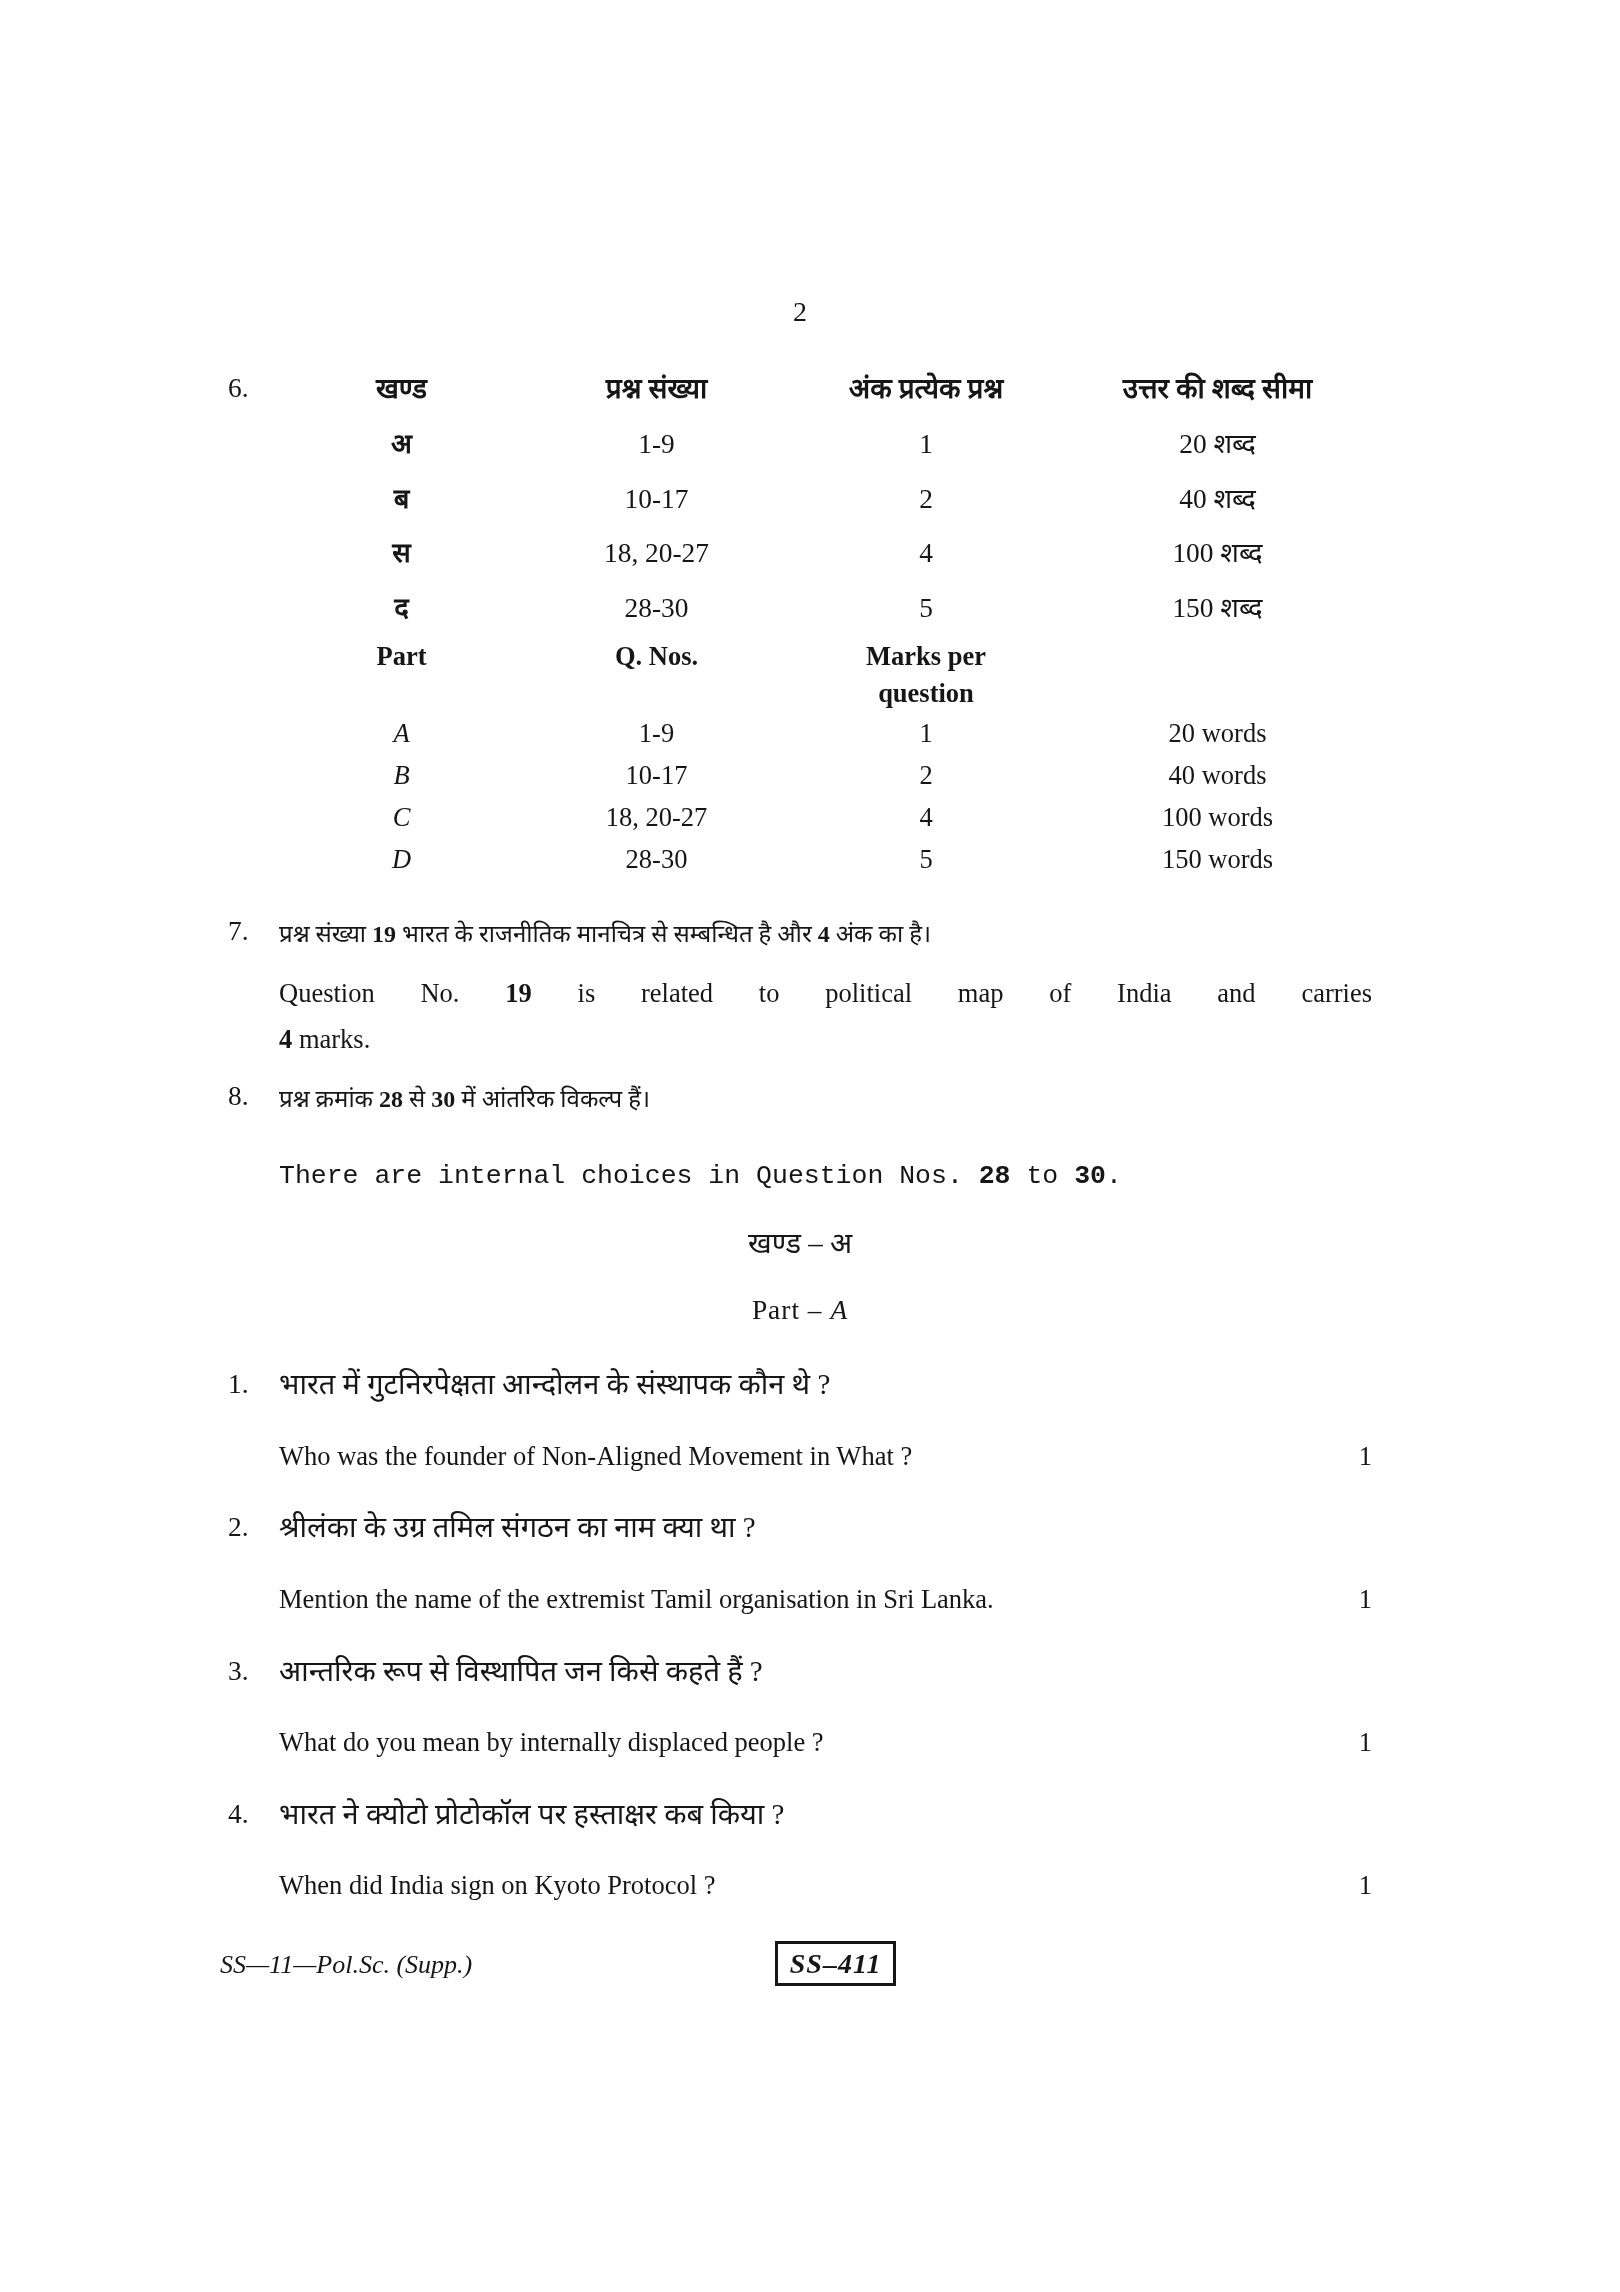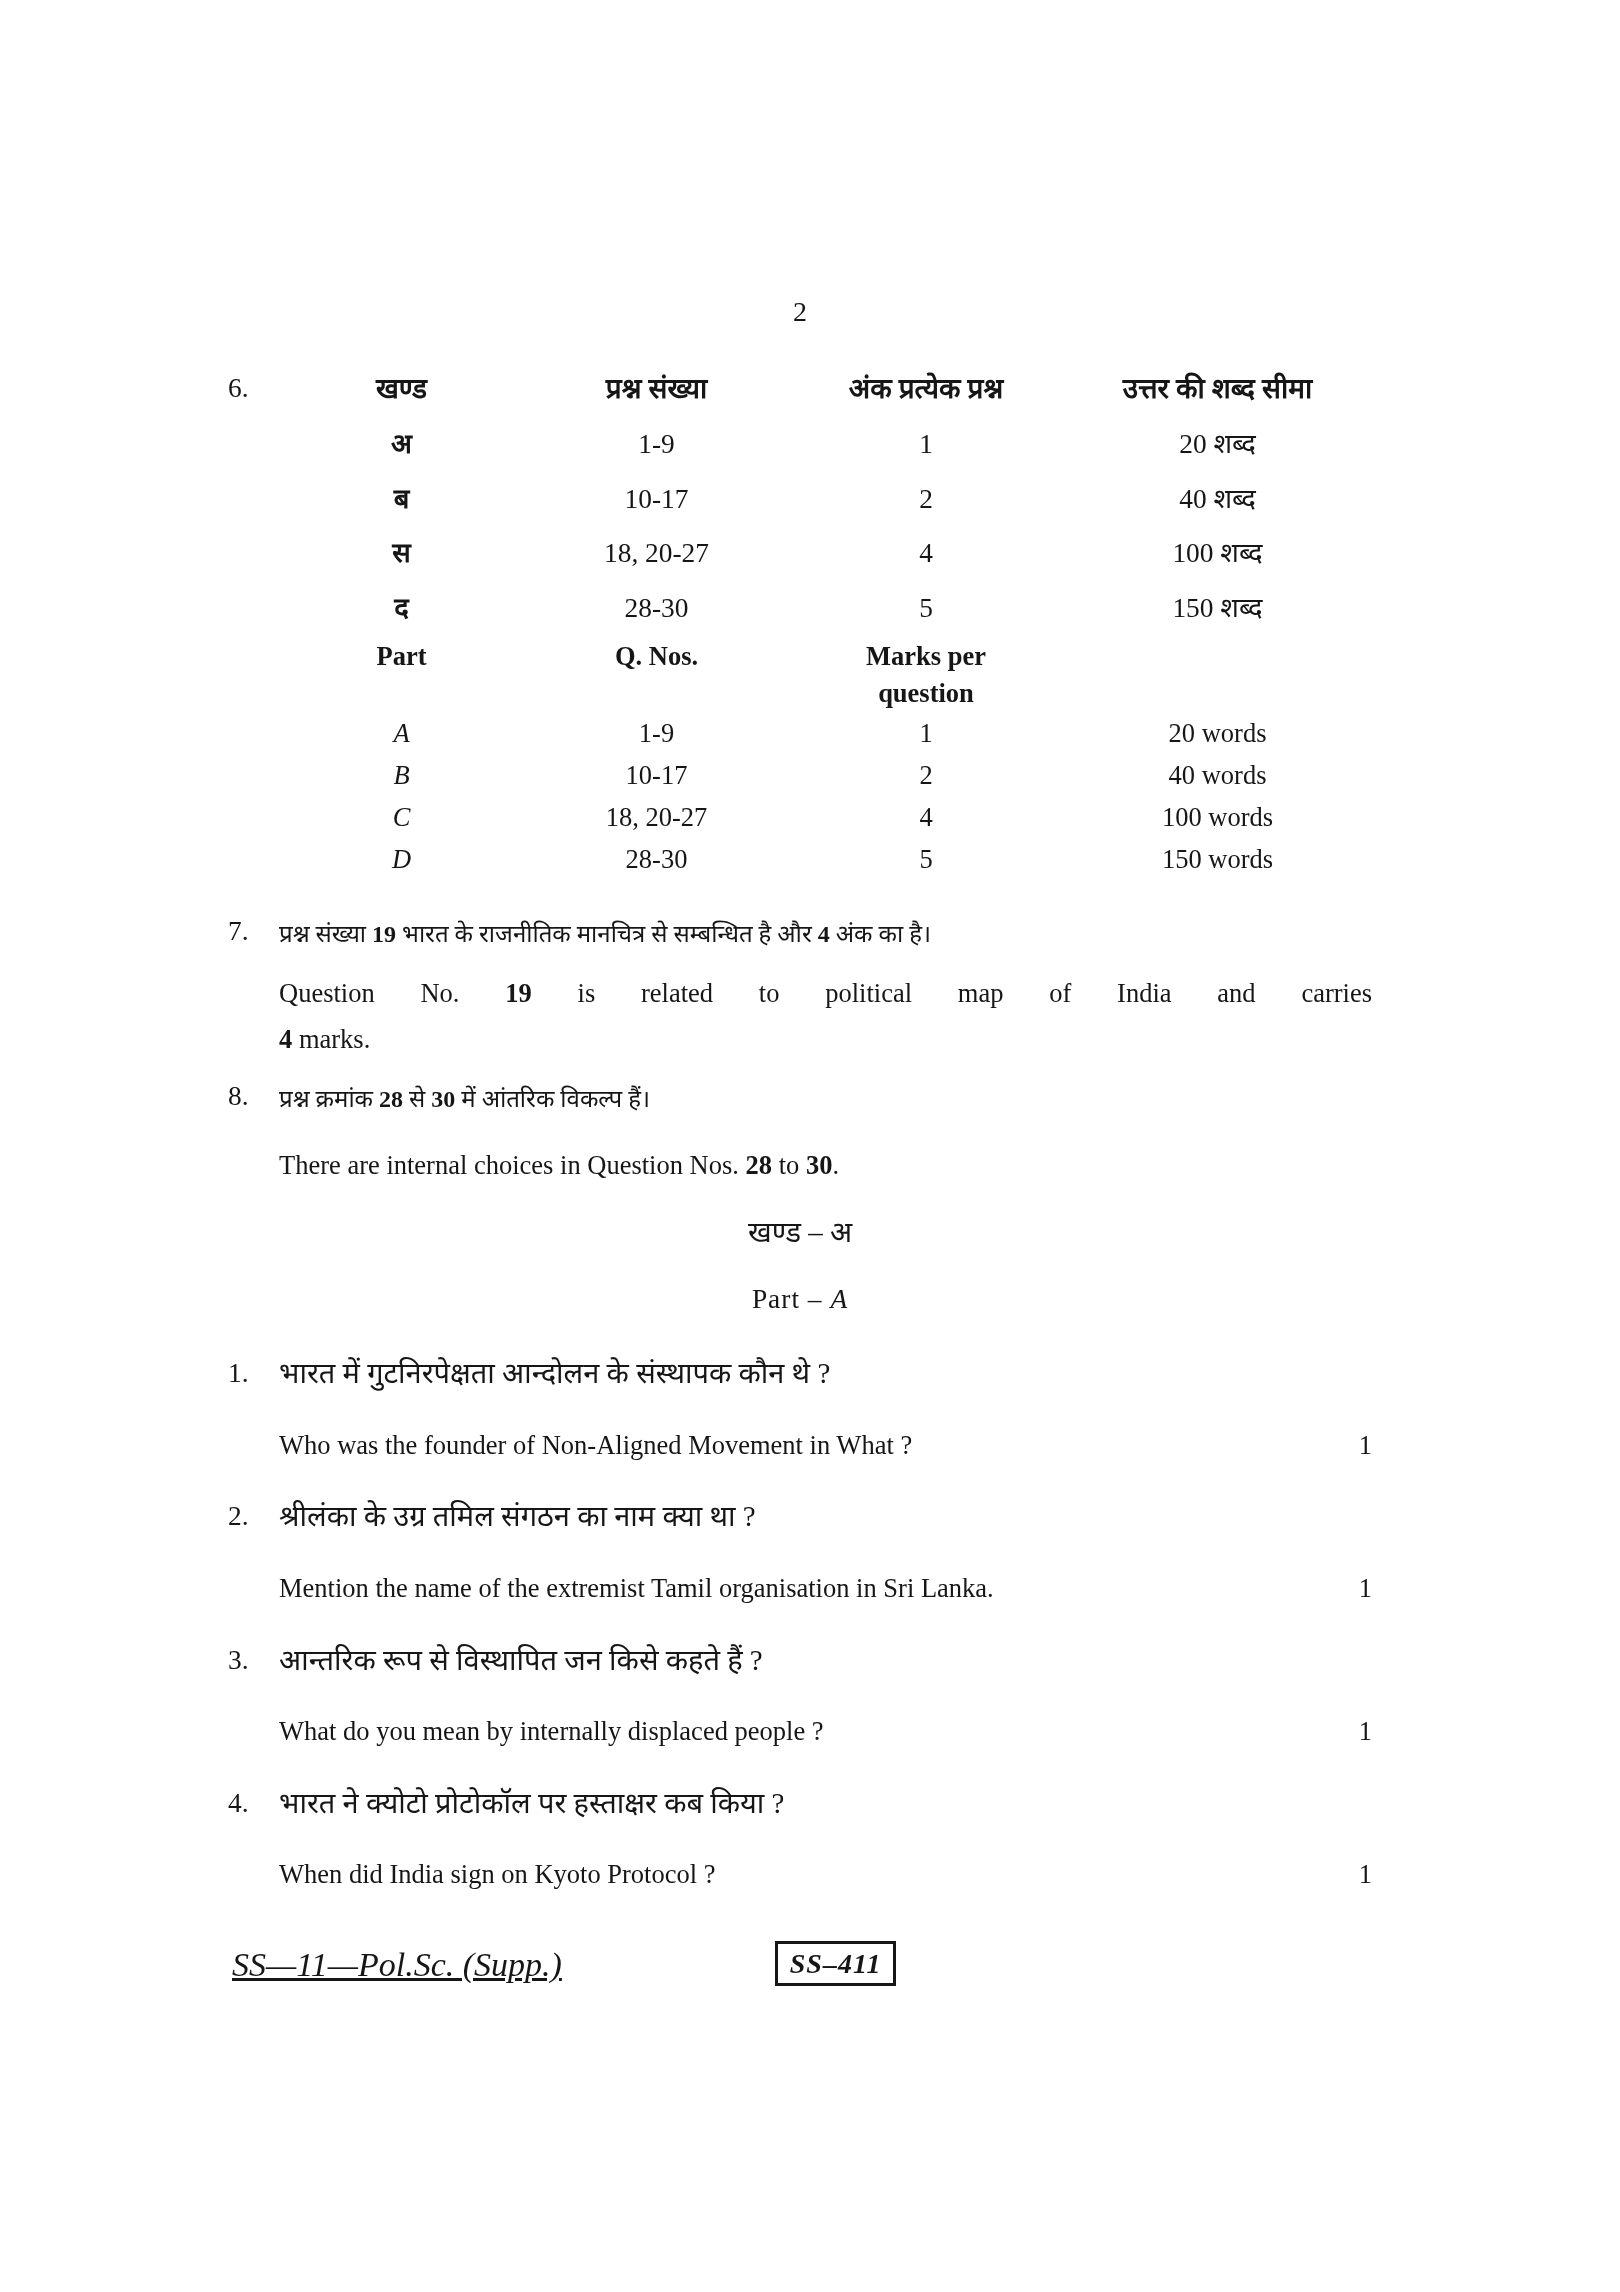--- a/index.html
+++ b/index.html
@@ -47,22 +47,22 @@
   .parta .pl{font-style:italic;}
 
   .q{display:flex;margin-top:21.6px;}
   .qnum{width:51px;flex:none;font-size:27.4px;line-height:51px;}
   .qbody{flex:1;min-width:0;}
   .qhindi{font-size:29px;line-height:51px;}
   .qeng{display:flex;justify-content:space-between;align-items:baseline;margin-top:21.6px;font-size:26.5px;line-height:49px;}
   .qmark{flex:none;padding-left:29px;}
 
   .footer-left{
-    position:absolute;left:232px;top:1945px;
-    font-style:italic;font-size:34px;line-height:39px;text-decoration:underline;
+    position:absolute;left:220px;top:1945px;
+    font-style:italic;font-size:26px;line-height:39px;
   }
   .paper-box{
     position:absolute;left:775px;top:1941px;
     border:3.9px solid #161616;
     padding:0 11.8px;
     font-weight:700;font-size:28px;line-height:39px;
     letter-spacing:1px;
     font-style:italic;
   }
 </style>
@@ -154,21 +154,21 @@
         <div class="jline"><span>Question No. </span><b>19</b><span> is related to political map of India and carries</span></div>
         <div><b>4</b><span> marks.</span></div>
       </div>
     </div>
   </div>
 
   <div class="item item8">
     <div class="inum">8.</div>
     <div class="icontent">
       <div class="hline"><span>प्रश्न क्रमांक </span><b>28</b><span> से </span><b>30</b><span> में आंतरिक विकल्प हैं।</span></div>
-      <div class="eng" style="margin-top:17px;"><span>There are internal choices in Question Nos. </span><b>28</b><span> to </span><b>30</b><span>.</span></div>
+      <div class="eng" style="margin-top:28px;font-family:Liberation Mono, monospace;"><span>There are internal choices in Question Nos. </span><b>28</b><span> to </span><b>30</b><span>.</span></div>
     </div>
   </div>
 
   <div class="heading khand">खण्ड – अ</div>
   <div class="heading parta"><span>Part – </span><span class="pl">A</span></div>
 
   <div class="q" style="margin-top:27.4px;">
     <div class="qnum">1.</div>
     <div class="qbody">
       <div class="qhindi">भारत में गुटनिरपेक्षता आन्दोलन के संस्थापक कौन थे ?</div>

